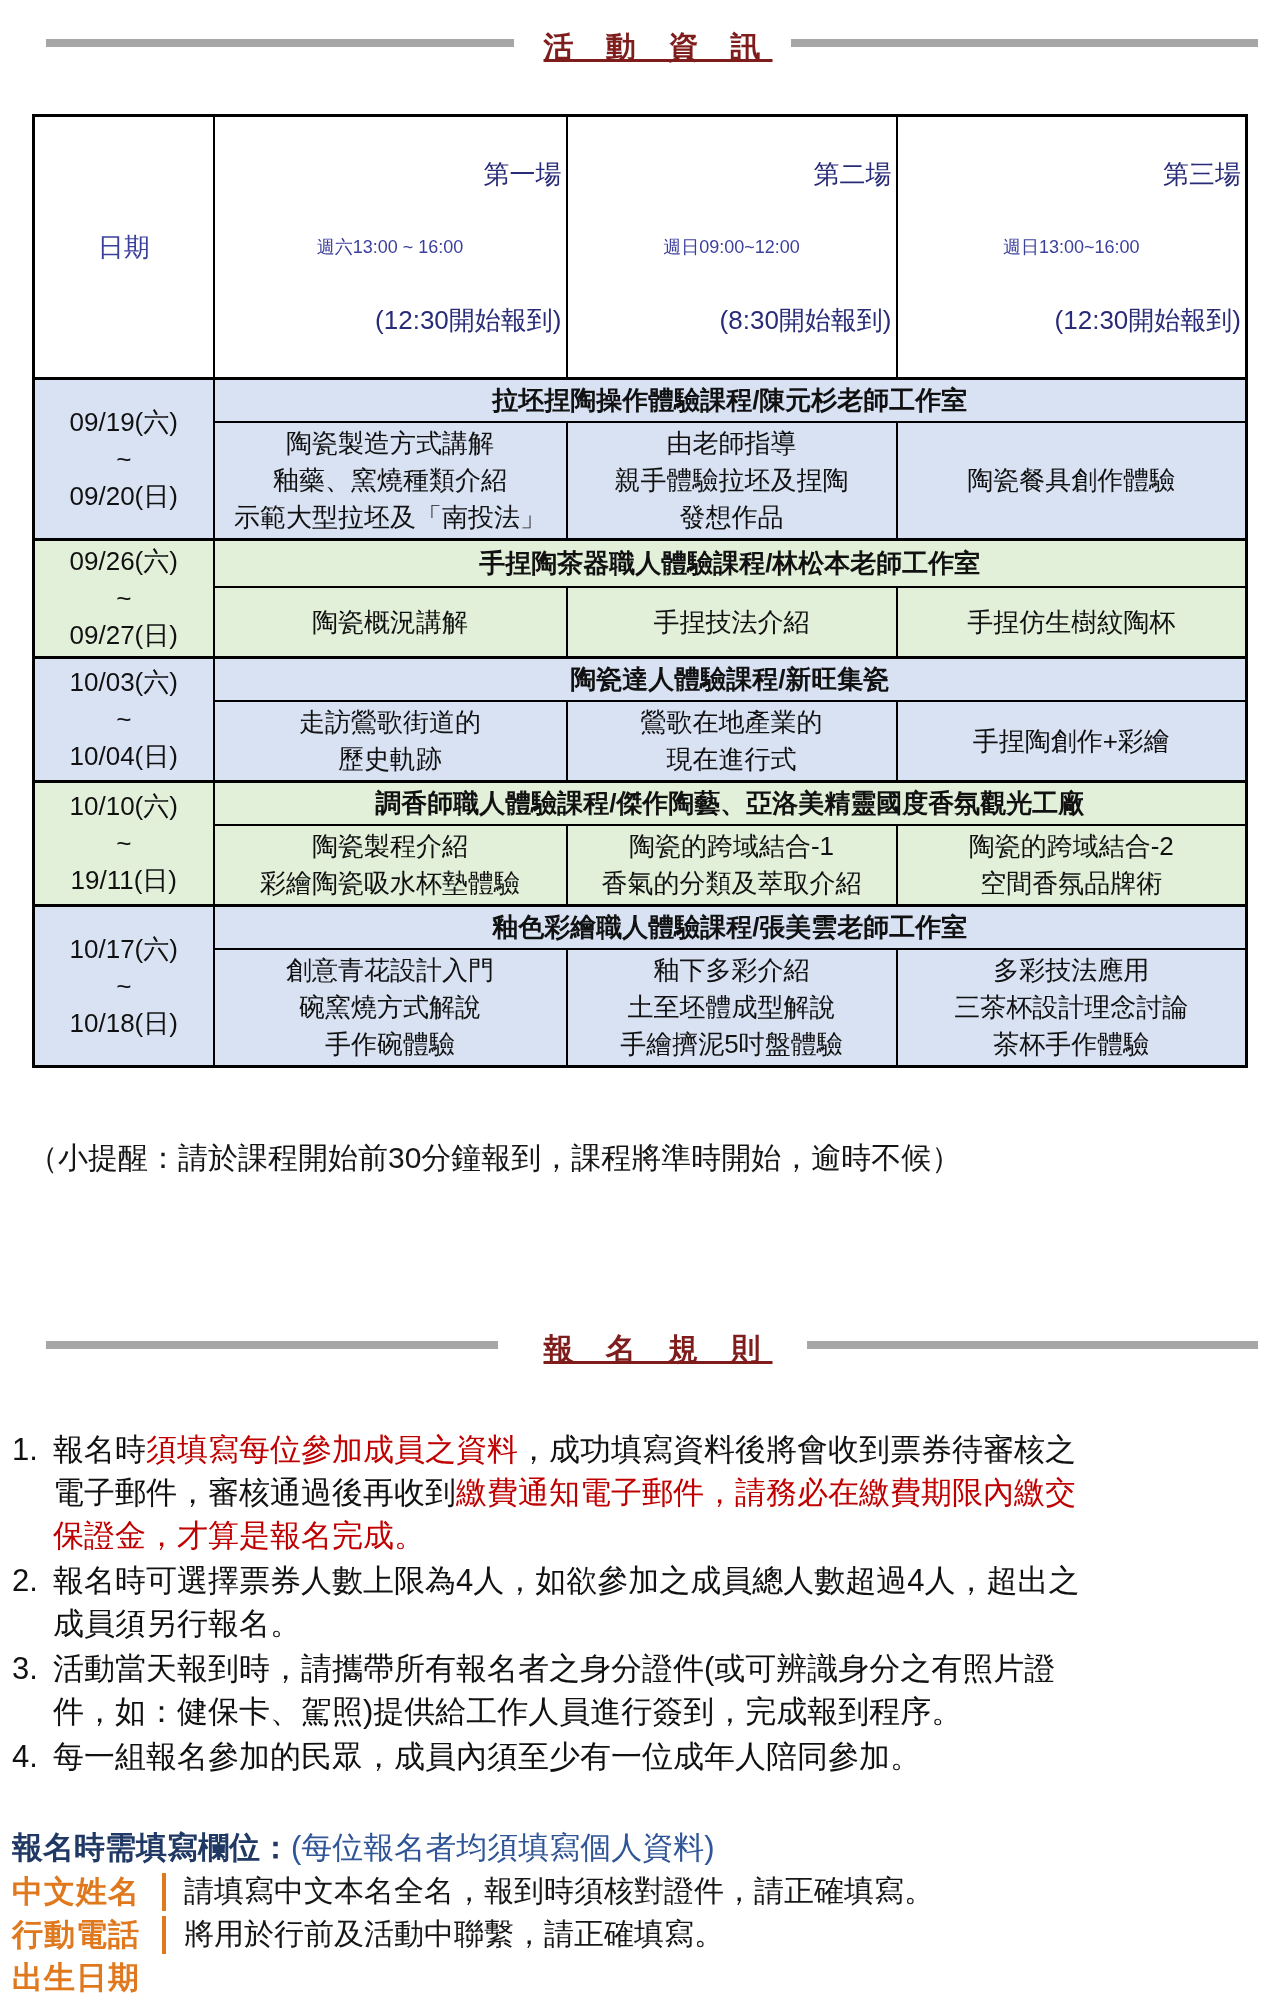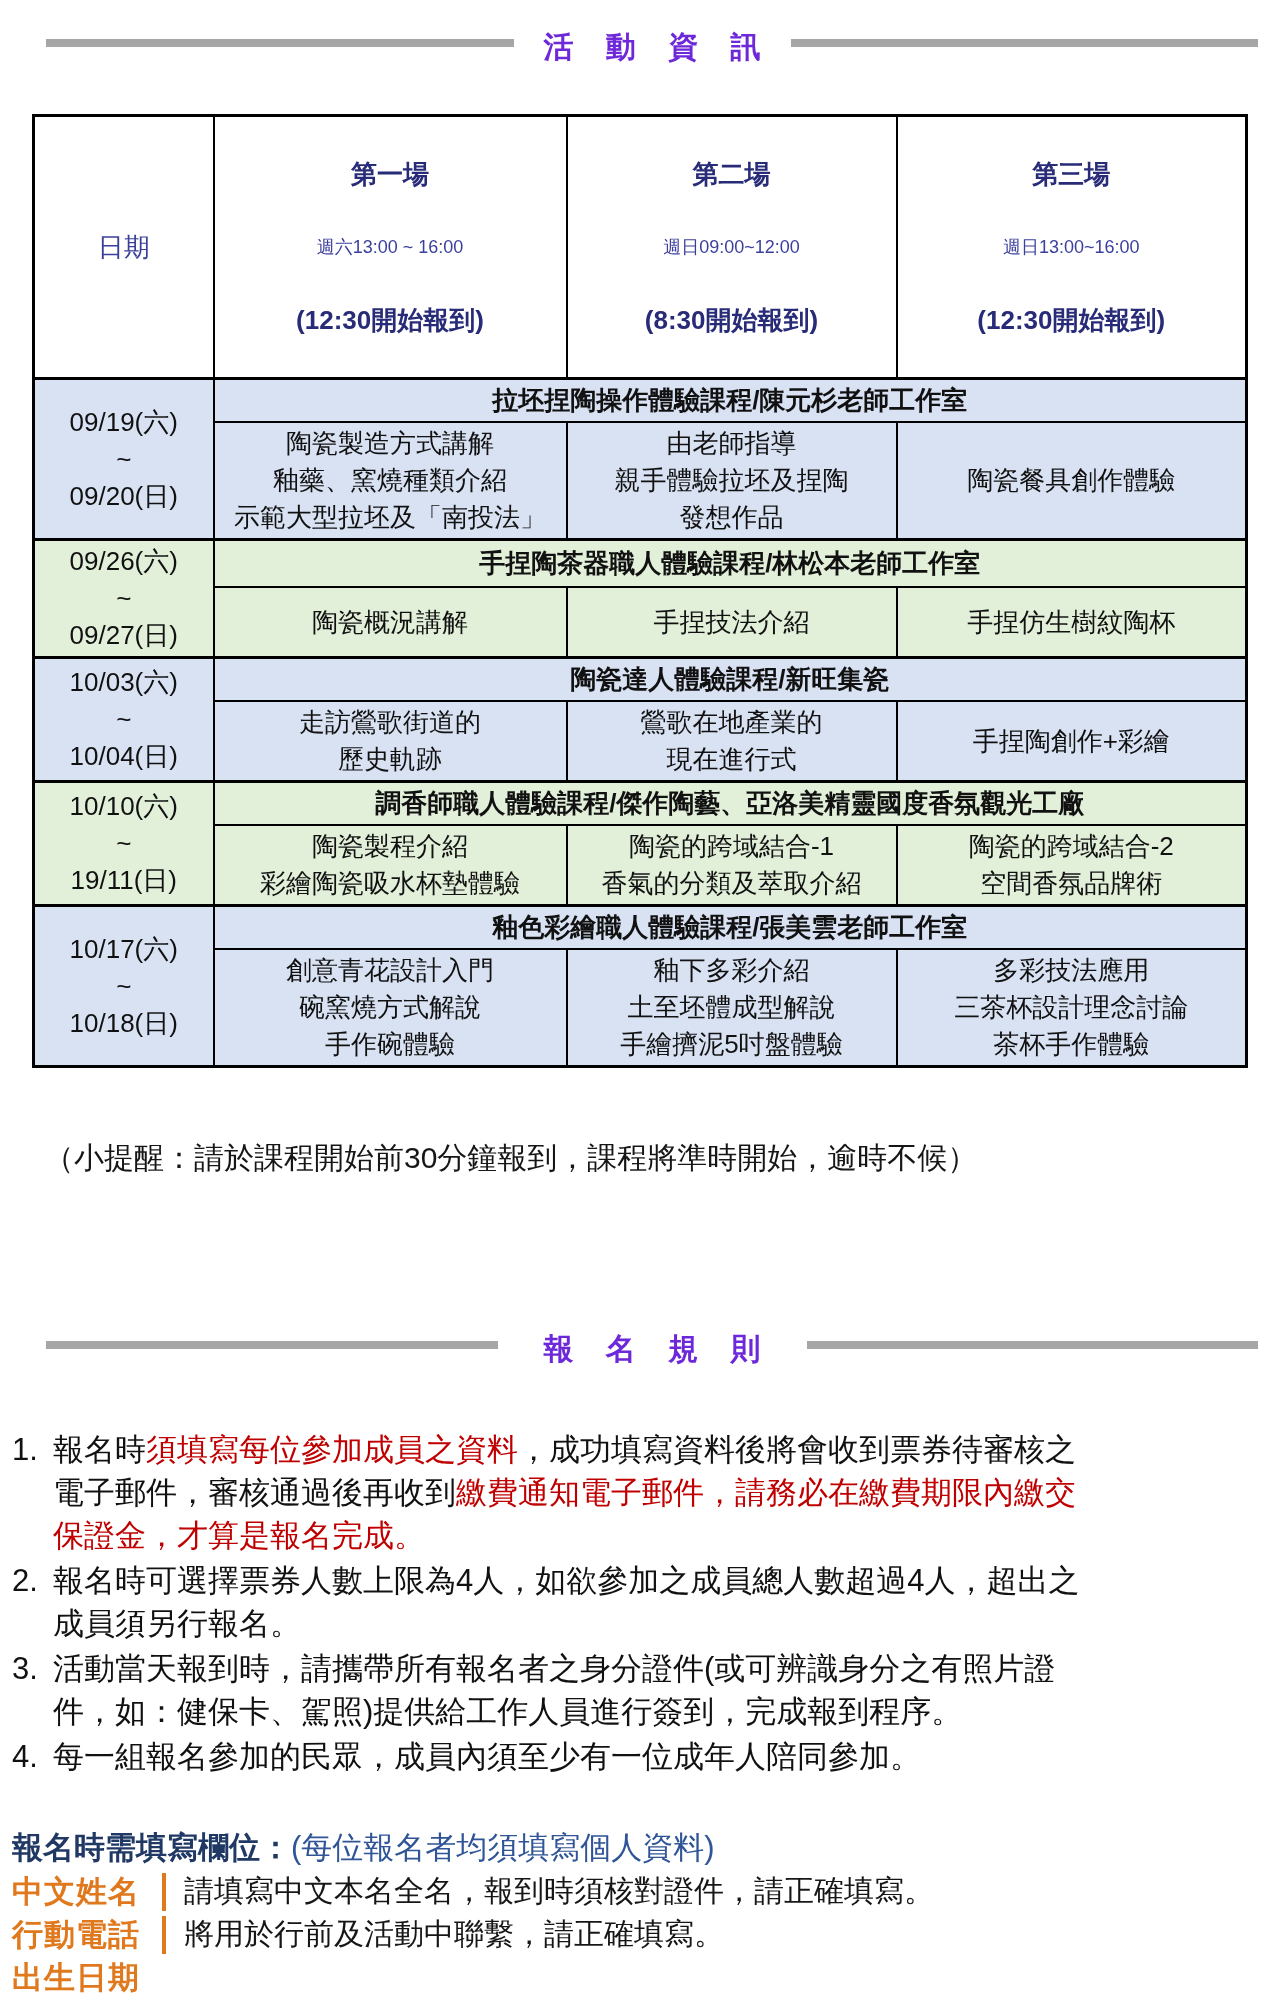--- a/index.html
+++ b/index.html
@@ -13,53 +13,53 @@
     width:1270px;height:2000px;overflow:hidden;position:relative;
     font-family:"Liberation Sans", sans-serif;color:var(--ink);
   }
   
   .sec-head{
     display:flex;align-items:center;
     padding-left:46px;padding-right:12px;height:46px;
   }
   .sec-head .bar{flex:1;height:8px;background:var(--gray-bar);}
   .sec-head h1{
-    font-size:30px;font-weight:bold;color:#6d28d9;
-    letter-spacing:12px;margin:8px 18px 0 30px;white-space:nowrap;
+    font-size:30px;font-weight:bold;color:#7f1d1d;
+    letter-spacing:12px;margin:8px 18px 0 30px;white-space:nowrap;text-decoration:underline;
   }
   .sec-head.first{margin-top:20px;}
   .sec-head.second{margin-top:143px;gap:16px;}
 
   
   table.sched{
     border-collapse:collapse;table-layout:fixed;
     margin:48px 0 0 32px;width:1213px;
     border:3px solid #000;
   }
   table.sched td{
     border:2px solid #000;text-align:center;vertical-align:middle;
     white-space:pre-line;padding:2px 4px;line-height:37px;font-size:26px;
   }
   tr.head-row td{background:#ffffff;height:107px;border-bottom:3px solid #000;}
   td.date-head{color:var(--indigo);font-size:27px;}
-  .sess-name,.sess-checkin{color:var(--navy);font-weight:bold;font-size:26px;line-height:36px;}
+  .sess-name,.sess-checkin{color:var(--navy);font-weight:normal;font-size:26px;line-height:36px;text-align:right;}
   .sess-time{color:var(--indigo);font-size:18px;line-height:36px;}
   tr.row-title td{border-top:3px solid #000;}
   td.course{font-weight:bold;font-size:26px;height:43px;line-height:32px;border-bottom:2px solid #000;}
   td.date{font-size:27px;line-height:37px;}
   tr.blue td{background:var(--blue-row);}
   tr.green td{background:var(--green-row);}
   tr.h-tall td{height:108px;}
   tr.h-one td{height:64px;}
   tr.h-two td{height:75px;}
   tr.h-tall2 td{height:107px;}
 
   
   .reminder{
-    margin-top:70px;padding-left:44px;font-size:30px;color:#161616;white-space:nowrap;
+    margin-top:70px;padding-left:28px;font-size:30px;color:#161616;white-space:nowrap;
   }
 
   
   .rules{margin-top:60px;list-style:none;}
   .rules li{display:flex;margin-bottom:2px;}
   .rules .num{width:53px;flex:0 0 53px;padding-left:12px;font-size:31px;line-height:43px;}
   .rules .txt{max-width:1048px;font-size:31px;line-height:43px;line-break:loose;}
   .red{color:var(--red);}
 
   

